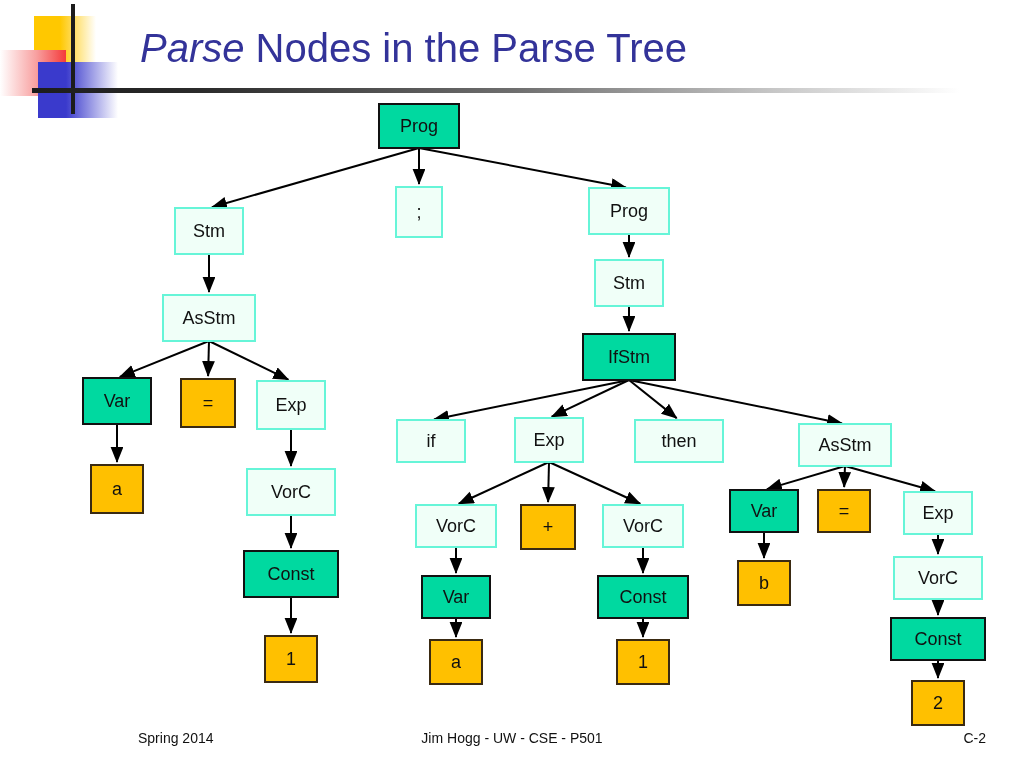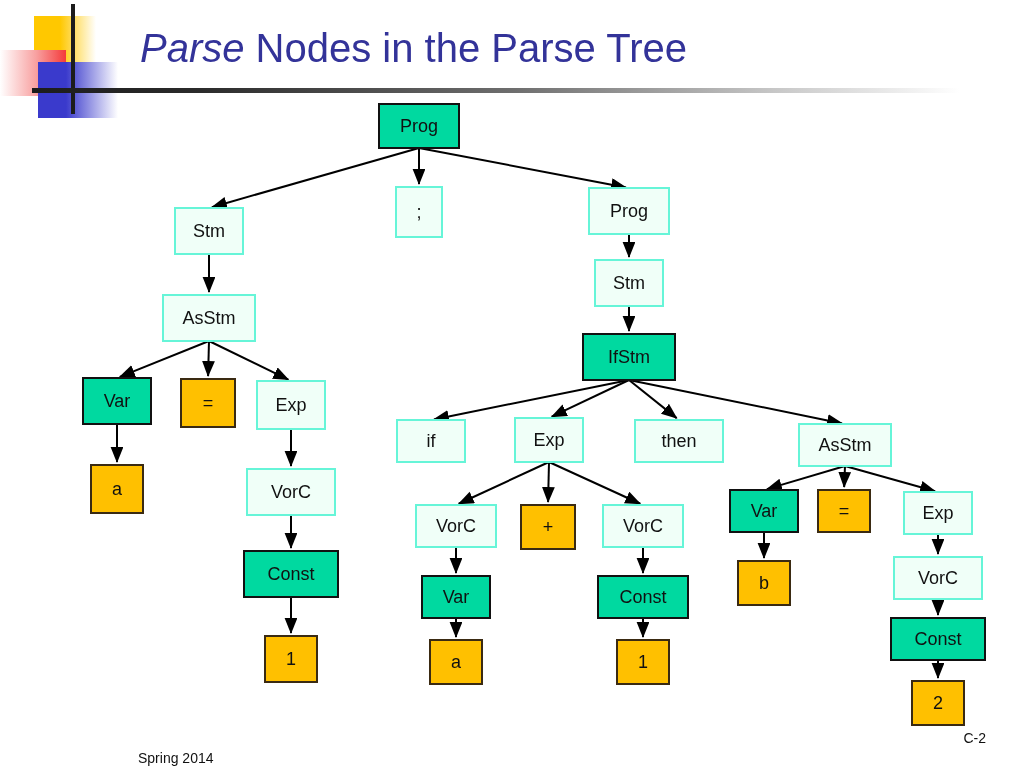--- a/index.html
+++ b/index.html
@@ -92,21 +92,21 @@
   
   #footer {
     position: absolute;
     left: 0;
     bottom: 18px;
     width: 1024px;
     height: 20px;
     font-size: 14px;
     color: #111111;
   }
-  #footer .f-left   { position: absolute; left: 138px;  top: 0; margin-top: 20px; }
+  #footer .f-left   { position: absolute; left: 138px;  top: 0; }
   #footer .f-center { position: absolute; left: 0; top: 0; width: 1024px; text-align: center; }
   #footer .f-right  { position: absolute; right: 38px; top: 0; }
 </style>
 </head>
 <body>
 
 <div id="logo-decoration">
   <div class="sq sq-yellow"></div>
   <div class="sq sq-red"></div>
   <div class="sq sq-blue"></div>
@@ -282,14 +282,15 @@
       </g>
       <g>
         <rect x="912" y="681" width="52" height="44" fill="#FFC000" stroke="#3A2A12" class="node-box"></rect>
         <text x="938" y="704" class="node-label">2</text>
       </g>
     </g>
 </svg>
 
 <div id="footer">
   <span class="f-left">Spring 2014</span>
+  <span class="f-center">Jim Hogg - UW - CSE - P501</span>
   <span class="f-right">C-2</span>
 </div>
 
 </body></html>

